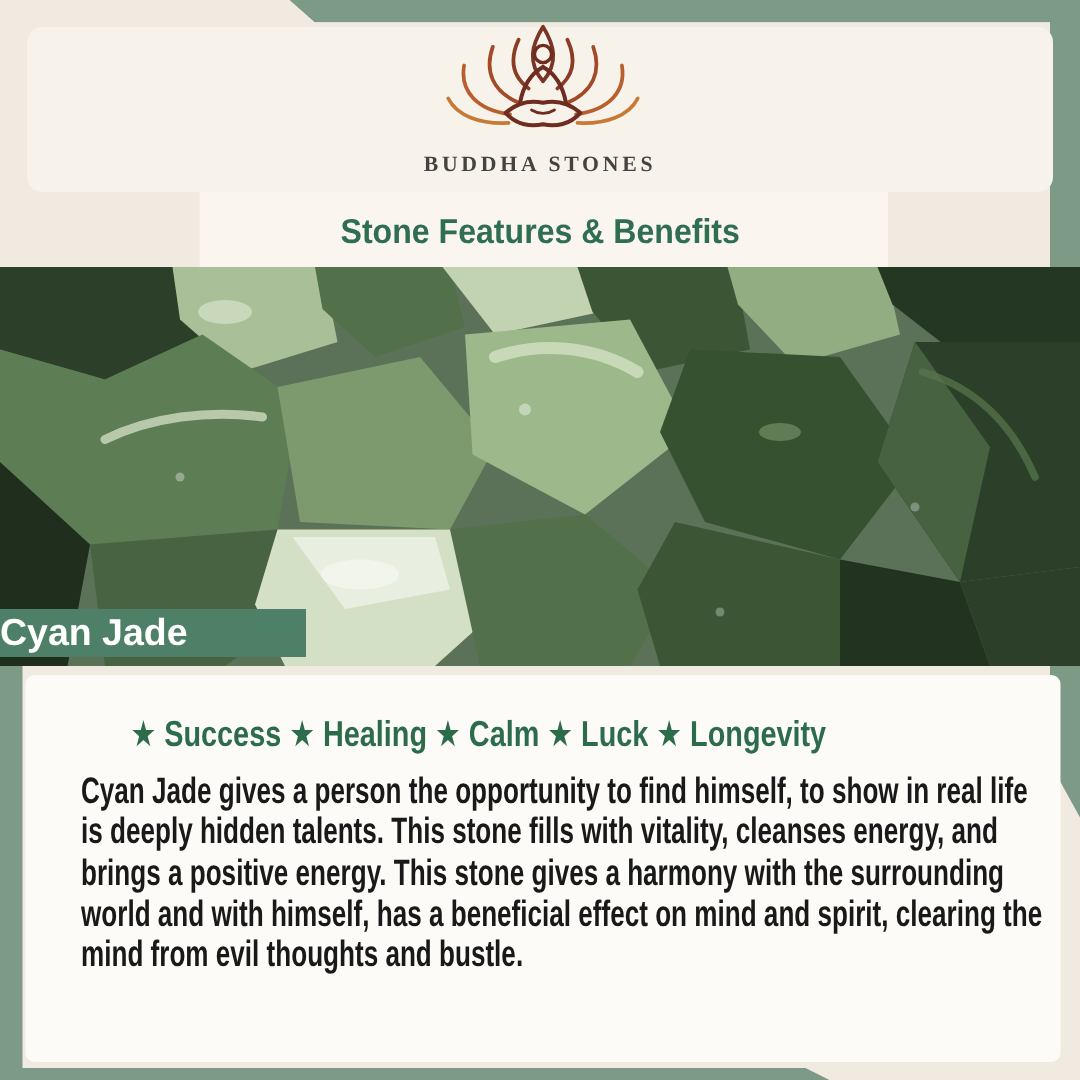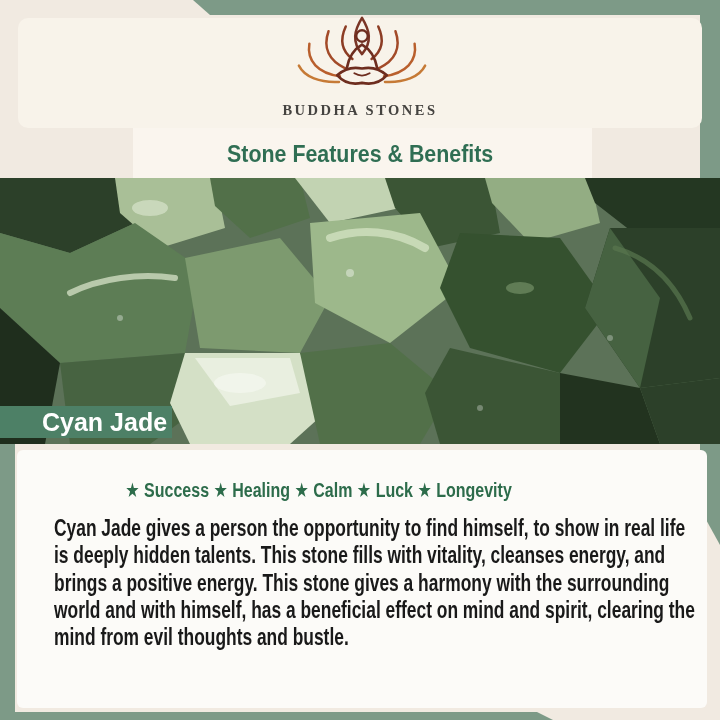--- a/index.html
+++ b/index.html
@@ -36,30 +36,30 @@
     left:0;top:102px;width:720px;text-align:center;
     font-family:"Liberation Serif","DejaVu Serif",serif;
     font-size:14.5px;letter-spacing:2.5px;color:#454340;font-weight:bold;
   }
   .logo{left:295px;top:14px;}
 
   
   .photo{left:0;top:178px;width:720px;height:266px;overflow:hidden;background:#53694c;}
 
   
-  .badge{left:0;top:406px;width:172px;height:32px;background:#4d8066;
-    color:#ffffff;font-size:25px;font-weight:bold;line-height:32px;padding-left:42px;
+  .badge{left:0;top:406px;width:204px;height:32px;background:#4d8066;
+    color:#ffffff;font-size:25px;font-weight:bold;line-height:32px;
     box-sizing:border-box;white-space:nowrap;}
 
   
   .content-panel{left:17px;top:450px;width:690px;height:258px;background:#fcfbf8;border-radius:6px;}
 
   .benefits-line{
     left:17px;top:470px;width:604px;height:40px;line-height:40px;text-align:center;
-    color:#2d6c4b;font-size:20px;font-weight:bold;white-space:nowrap;
+    color:#2d6c4b;font-size:24px;font-weight:bold;white-space:nowrap;
   }
   .benefits-line span{display:inline-block;transform:scaleX(.8);transform-origin:center;}
 
   .description{
     left:33px;top:514px;width:680px;
     color:#191919;font-size:24.5px;font-weight:bold;line-height:27.3px;margin-left:21px;
   }
   .description .dline{white-space:nowrap;transform:scaleX(.71);transform-origin:left center;}
 </style>
 </head>

